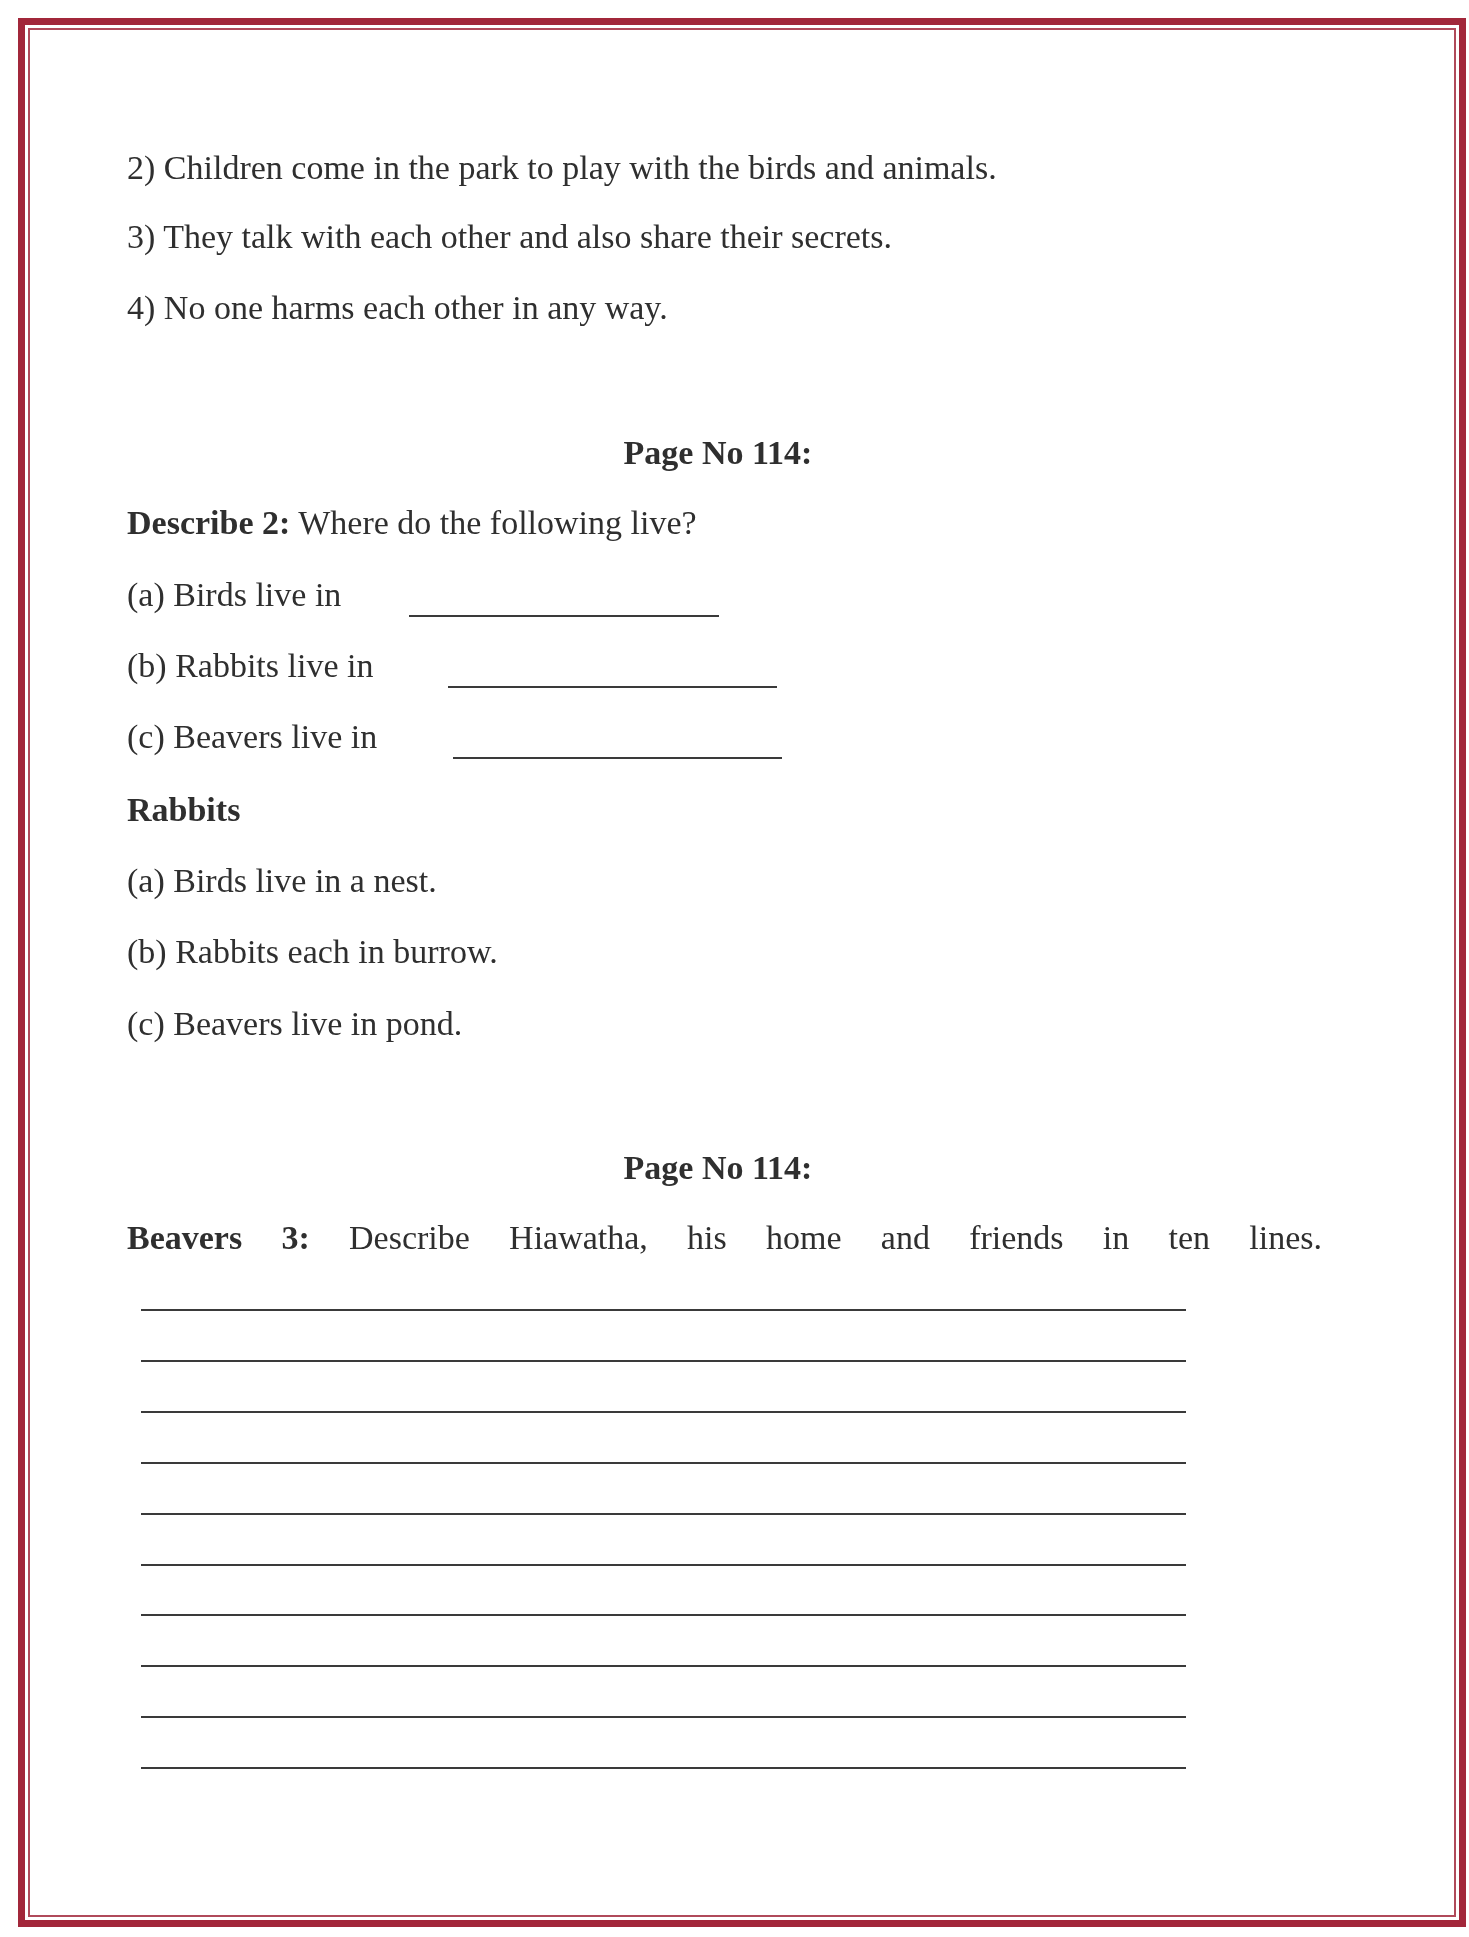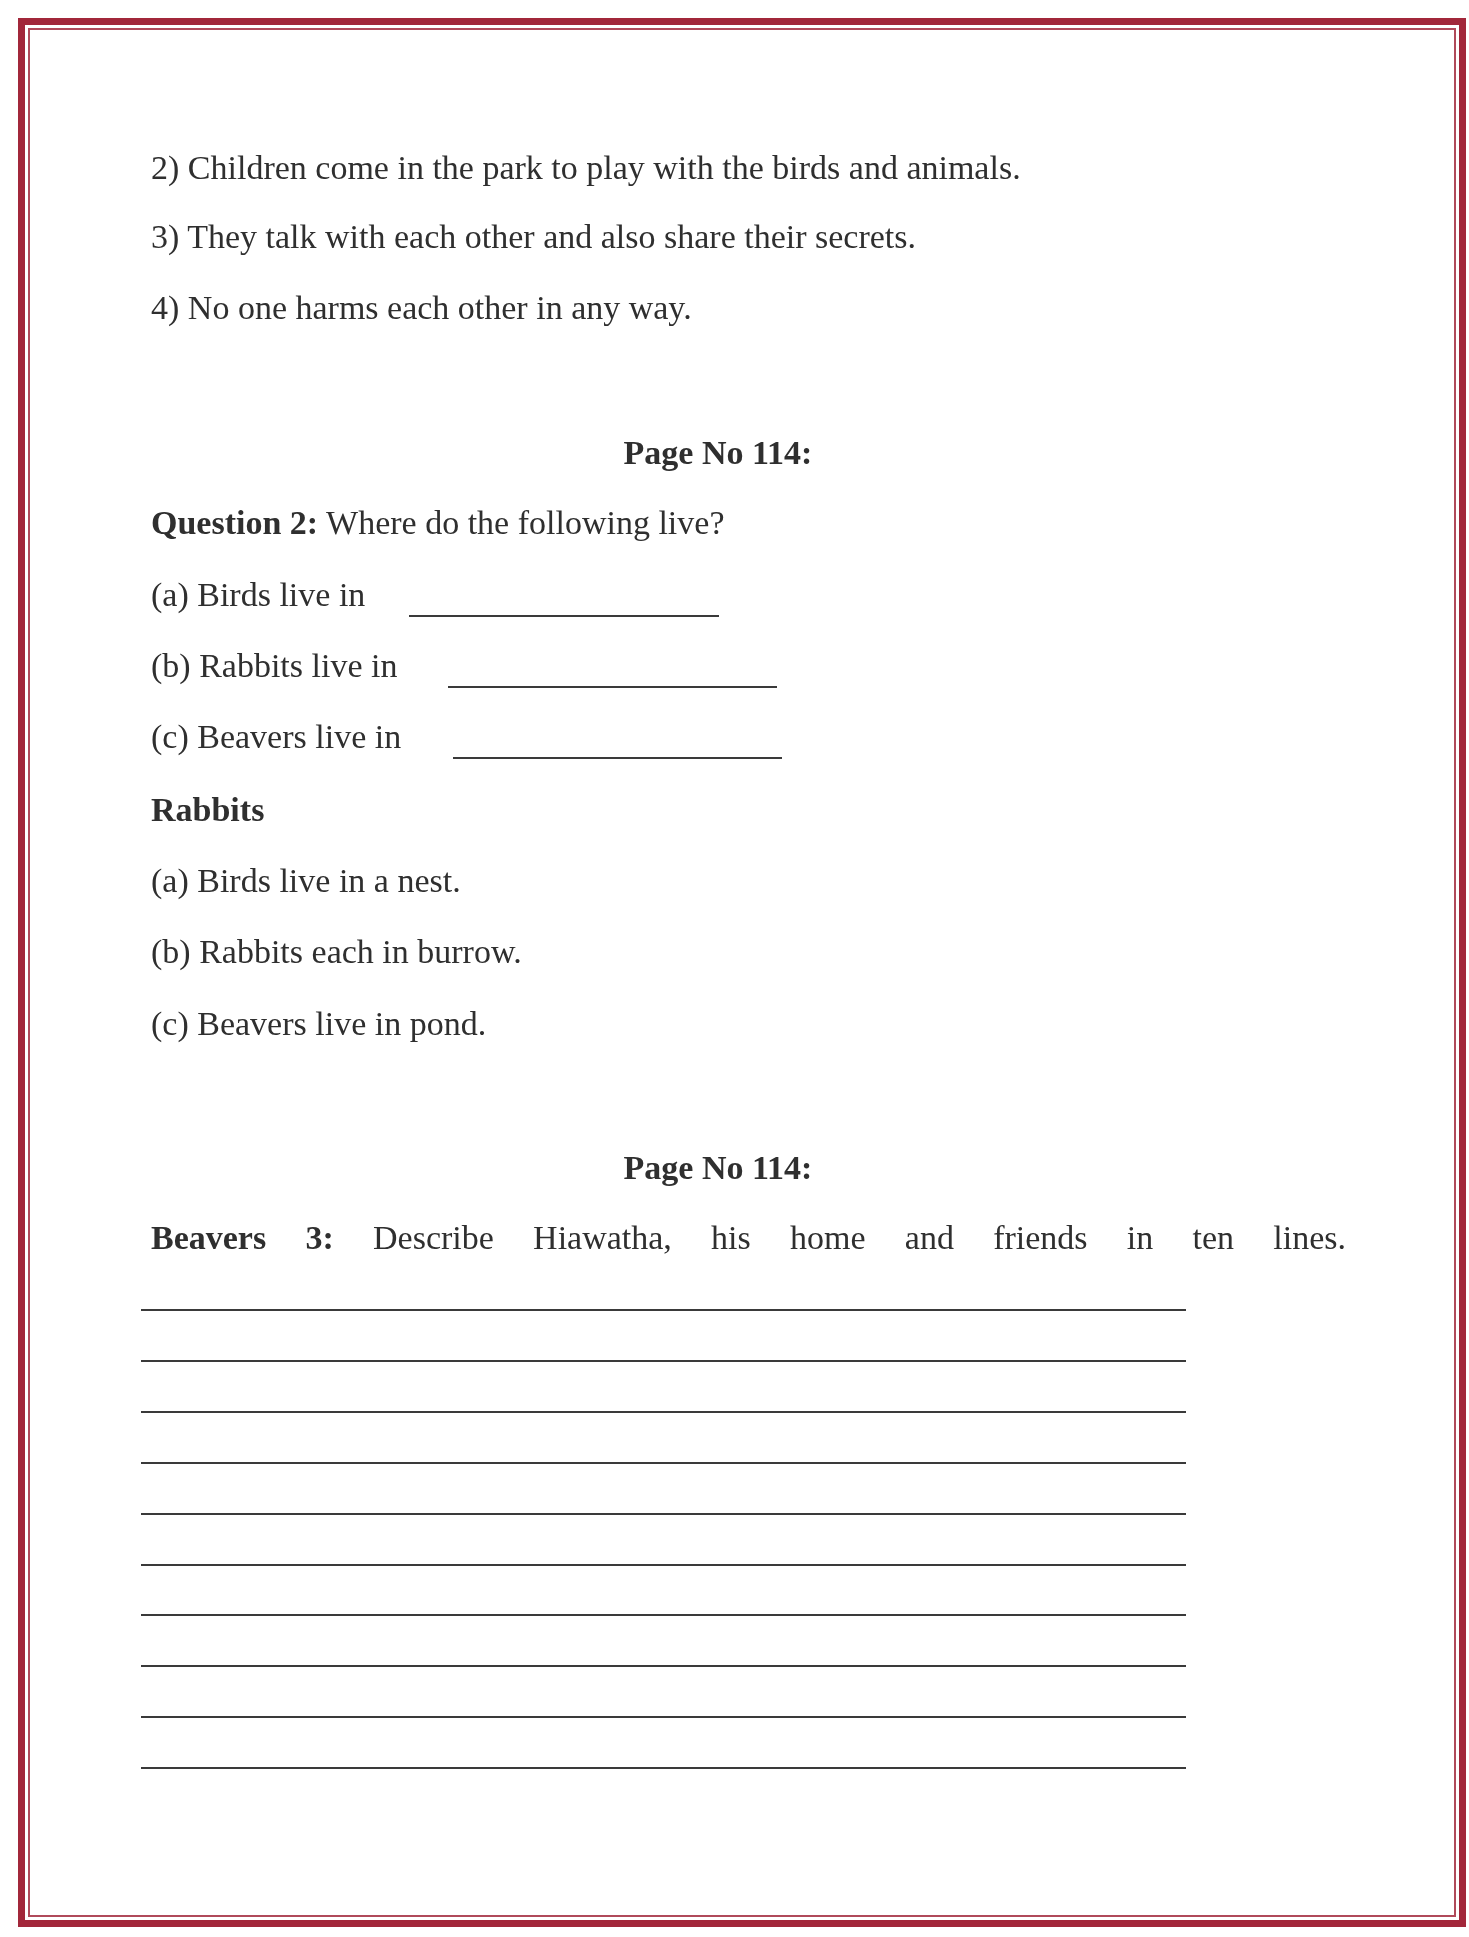--- a/index.html
+++ b/index.html
@@ -11,21 +11,21 @@
   }
   .frame-outer {
     position: absolute; left: 18px; top: 18px; width: 1448px; height: 1909px;
     box-sizing: border-box; border: 7px solid #a2273a;
   }
   .frame-inner {
     position: absolute; left: 28px; top: 28px; width: 1428px; height: 1889px;
     box-sizing: border-box; border: 2px solid #b04a5a;
   }
   .ln {
-    position: absolute; left: 151px; margin: 0; white-space: nowrap;
+    position: absolute; left: 127px; margin: 0; white-space: nowrap;
     font-size: 34px; line-height: 34px;
   }
   .center { left: 18px; width: 1400px; text-align: center; }
   .b { font-weight: bold; }
   .justify { width: 1195px; text-align: justify; text-align-last: justify; white-space: normal; word-spacing: 4px; }
   .blank {
     position: absolute; height: 0; border-top: 2px solid #3a3a3a;
   }
   .rule {
     position: absolute; left: 141px; width: 1045px; height: 0;
@@ -36,21 +36,21 @@
 <body>
 
 <div class="frame-outer"></div>
 <div class="frame-inner"></div>
 
 <p class="ln" style="top:151px">2) Children come in the park to play with the birds and animals.</p>
 <p class="ln" style="top:220px">3) They talk with each other and also share their secrets.</p>
 <p class="ln" style="top:291px">4) No one harms each other in any way.</p>
 
 <p class="ln center b" style="top:436px">Page No 114:</p>
-<p class="ln" style="top:506px"><span class="b">Question 2:</span><span> Where do the following live?</span></p>
+<p class="ln" style="top:506px"><span class="b">Describe 2:</span><span> Where do the following live?</span></p>
 
 <p class="ln" style="top:578px">(a) Birds live in</p>
 <div class="blank" style="left:409px; width:310px; top:615px"></div>
 
 <p class="ln" style="top:649px">(b) Rabbits live in</p>
 <div class="blank" style="left:448px; width:329px; top:686px"></div>
 
 <p class="ln" style="top:720px">(c) Beavers live in</p>
 <div class="blank" style="left:453px; width:329px; top:757px"></div>
 

